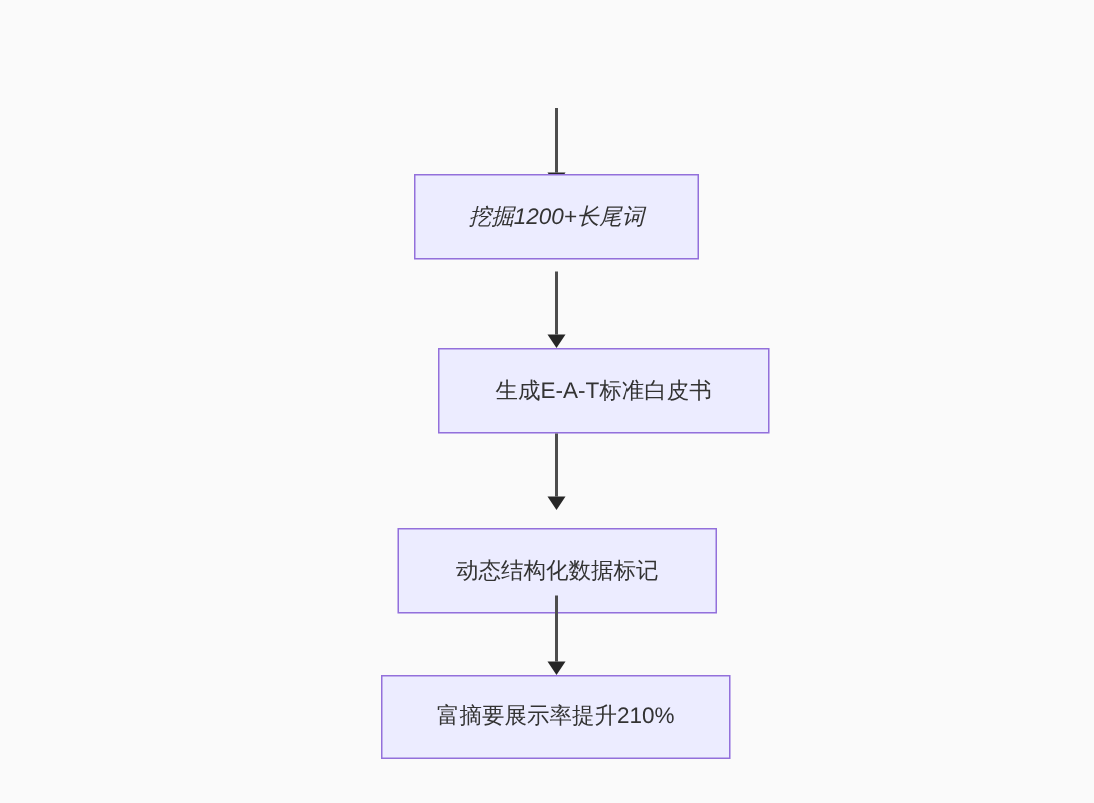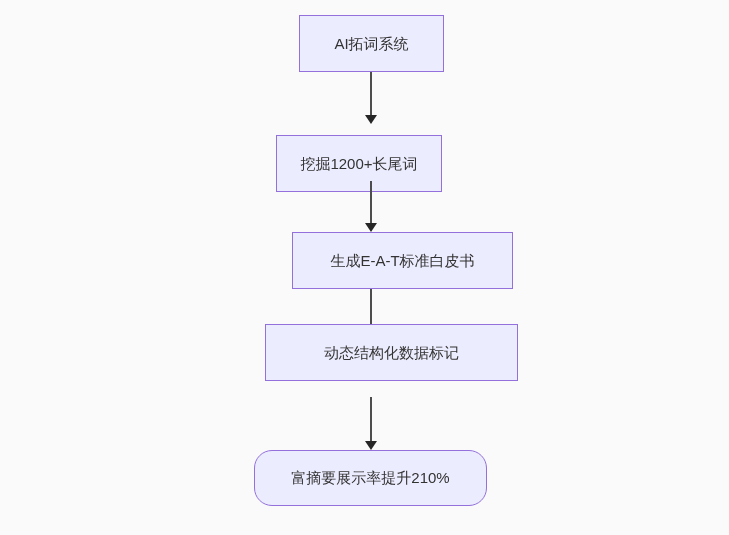--- a/index.html
+++ b/index.html
@@ -27,24 +27,24 @@
     color: #333333;
     display: flex;
     align-items: center;
     justify-content: center;
     font-size: 15px;
     line-height: 1.2;
     text-align: center;
     white-space: nowrap;
   }
   .n1 { left: 299px; top: 15px;  width: 145px; height: 57px; }
-  .n2 { left: 276px; top: 135px; width: 166px; height: 57px; }
+  .n2 { left: 276px; top: 116px; width: 190px; height: 57px; font-style: italic; }
   .n3 { left: 259px; top: 232px; width: 221px; height: 57px; margin-left: 33px; }
-  .n4 { left: 265px; top: 324px; width: 253px; height: 57px; }
-  .n5 { left: 254px; top: 450px; width: 233px; height: 56px; border-radius: 18px; }
+  .n4 { left: 265px; top: 352px; width: 213px; height: 57px; }
+  .n5 { left: 254px; top: 450px; width: 233px; height: 56px; }
 
   .edge {
     position: absolute;
     left: 370px;
     width: 2px;
     background: #4d4d4d;
   }
   .e1 { top: 72px;  height: 43px; }
   .e2 { top: 181px; height: 42px; }
   .e3 { top: 289px; height: 42px; }
@@ -59,23 +59,20 @@
     border-left: 6px solid transparent;
     border-right: 6px solid transparent;
     border-top: 9px solid #262626;
   }
 </style>
 </head>
 <body>
 
 <div class="canvas">
 
-  <div class="node n1">
-    <span>AI拓词系统</span>
-  </div>
 
   <div class="edge e1">
     <span class="arrowhead"></span>
   </div>
 
   <div class="node n2">
     <span>挖掘1200+长尾词</span>
   </div>
 
   <div class="edge e2">

